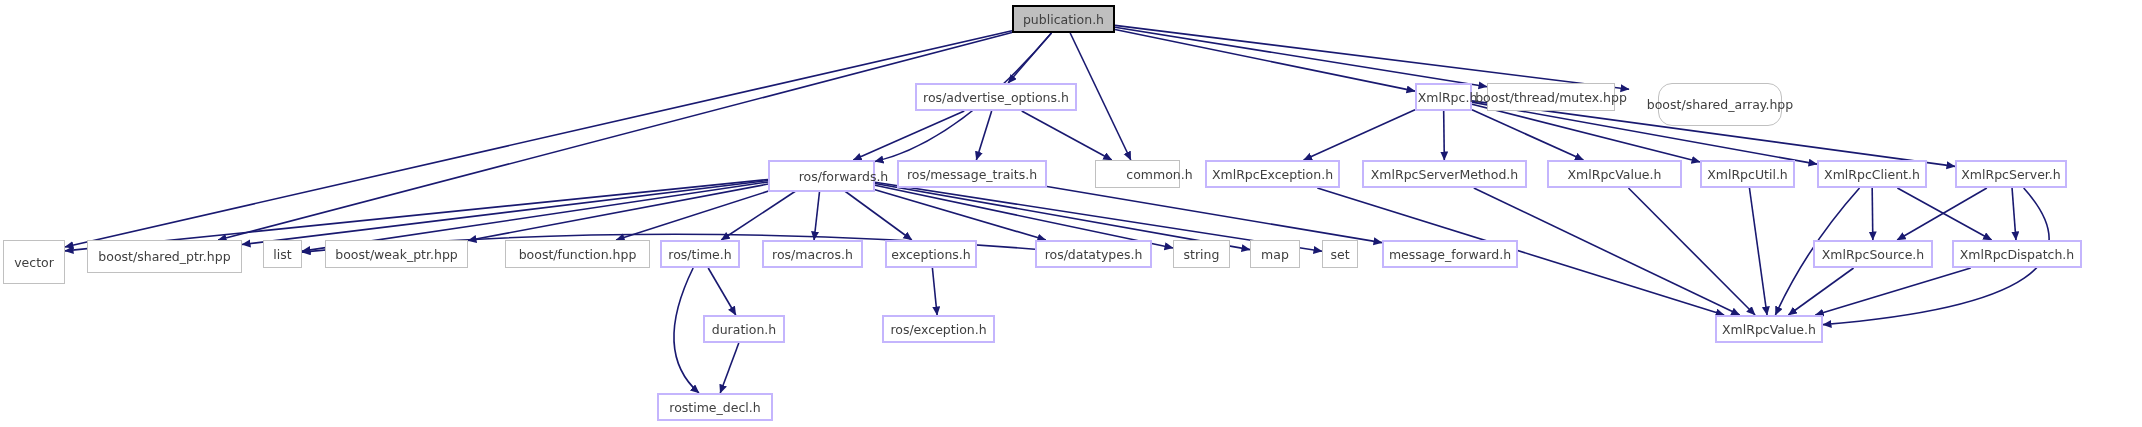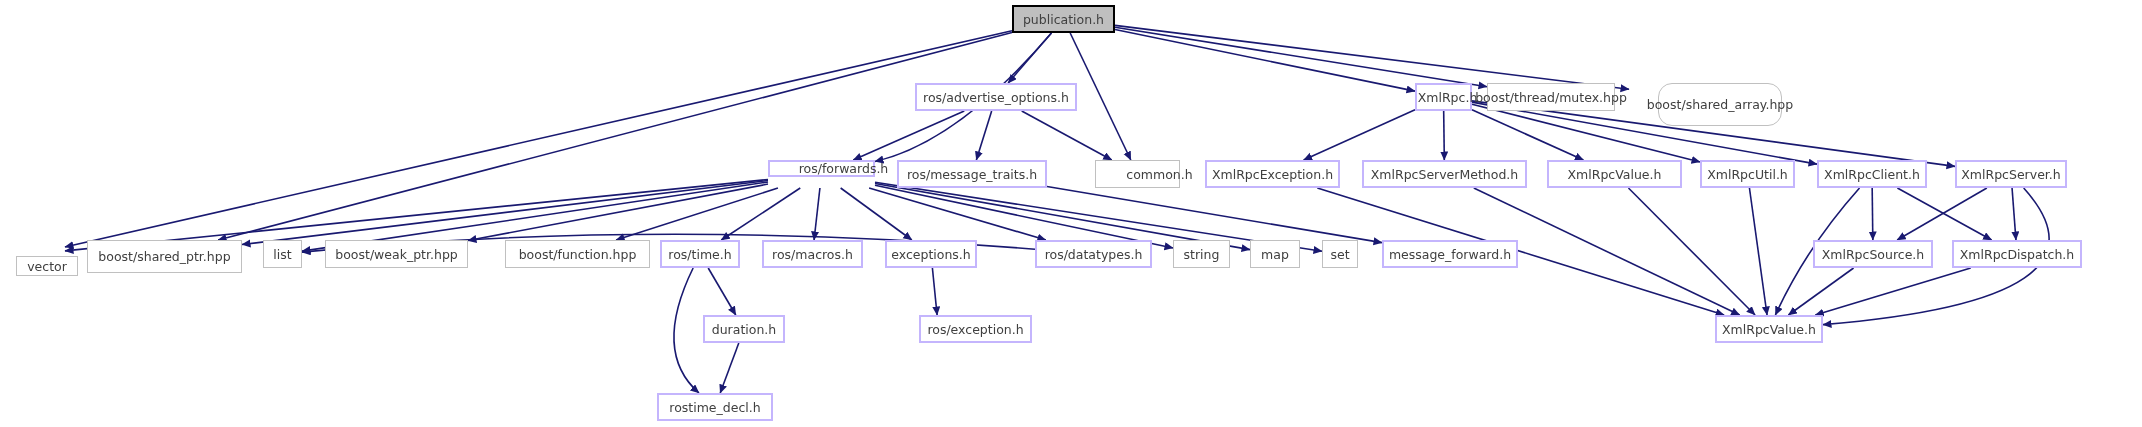--- a/index.html
+++ b/index.html
@@ -81,41 +81,41 @@
       <path class="edge" stroke="#191970" marker-end="url(#arrow)" d="M2012.05,188 L2015.95,240"></path>
       <path class="edge" stroke="#191970" marker-end="url(#arrow)" d="M2023.6666666666667,188 Q2125,300 1823,324.6011235955056"></path>
       <path class="edge" stroke="#191970" marker-end="url(#arrow)" d="M1853.5866666666666,268 L1788.4133333333334,315"></path>
       <path class="edge" stroke="#191970" marker-end="url(#arrow)" d="M1970.7066666666667,268 L1815.2933333333333,315"></path>
     </svg>
 <div class="node root" style="left: 1012px; top: 5px; width: 103px; height: 28px;">publication.h</div>
     <div class="node internal" style="left: 915px; top: 83px; width: 162px; height: 28px;">ros/advertise_options.h</div>
     <div class="node internal" style="left: 1415px; top: 83px; width: 57px; height: 28px; padding-left: 8px;">XmlRpc.h</div>
     <div class="node external" style="left: 1487px; top: 83px; width: 128px; height: 28px;">boost/thread/mutex.hpp</div>
     <div class="node external" style="left: 1658px; top: 83px; width: 124px; height: 43px; border-radius: 14px;">boost/shared_array.hpp</div>
-    <div class="node internal" style="left: 768px; top: 160px; width: 107px; height: 17px; padding-left: 44px;">ros/forwards.h</div>
+    <div class="node internal" style="left: 768px; top: 160px; width: 107px; height: 32px; padding-left: 44px;">ros/forwards.h</div>
     <div class="node internal" style="left: 897px; top: 160px; width: 150px; height: 28px;">ros/message_traits.h</div>
     <div class="node external" style="left: 1095px; top: 160px; width: 85px; height: 28px; padding-left: 44px;">common.h</div>
     <div class="node internal" style="left: 1205px; top: 160px; width: 135px; height: 28px;">XmlRpcException.h</div>
     <div class="node internal" style="left: 1362px; top: 160px; width: 165px; height: 28px;">XmlRpcServerMethod.h</div>
     <div class="node internal" style="left: 1547px; top: 160px; width: 135px; height: 28px;">XmlRpcValue.h</div>
     <div class="node internal" style="left: 1700px; top: 160px; width: 95px; height: 28px;">XmlRpcUtil.h</div>
     <div class="node internal" style="left: 1817px; top: 160px; width: 110px; height: 28px;">XmlRpcClient.h</div>
     <div class="node internal" style="left: 1955px; top: 160px; width: 112px; height: 28px;">XmlRpcServer.h</div>
-    <div class="node external" style="left: 16px; top: 240px; width: 62px; height: 20px; margin-top: 16px;">vector</div>
+    <div class="node external" style="left: 3px; top: 240px; width: 62px; height: 44px;">vector</div>
     <div class="node external" style="left: 87px; top: 240px; width: 155px; height: 33px;">boost/shared_ptr.hpp</div>
     <div class="node external" style="left: 263px; top: 240px; width: 39px; height: 28px;">list</div>
     <div class="node external" style="left: 325px; top: 240px; width: 143px; height: 28px;">boost/weak_ptr.hpp</div>
     <div class="node external" style="left: 505px; top: 240px; width: 145px; height: 28px;">boost/function.hpp</div>
     <div class="node internal" style="left: 660px; top: 240px; width: 80px; height: 28px;">ros/time.h</div>
     <div class="node internal" style="left: 762px; top: 240px; width: 101px; height: 28px;">ros/macros.h</div>
     <div class="node internal" style="left: 885px; top: 240px; width: 92px; height: 28px;">exceptions.h</div>
     <div class="node internal" style="left: 1035px; top: 240px; width: 117px; height: 28px;">ros/datatypes.h</div>
     <div class="node external" style="left: 1173px; top: 240px; width: 57px; height: 28px;">string</div>
     <div class="node external" style="left: 1250px; top: 240px; width: 50px; height: 28px;">map</div>
     <div class="node external" style="left: 1322px; top: 240px; width: 36px; height: 28px;">set</div>
     <div class="node internal" style="left: 1382px; top: 240px; width: 136px; height: 28px;">message_forward.h</div>
     <div class="node internal" style="left: 1813px; top: 240px; width: 120px; height: 28px;">XmlRpcSource.h</div>
     <div class="node internal" style="left: 1952px; top: 240px; width: 130px; height: 28px;">XmlRpcDispatch.h</div>
     <div class="node internal" style="left: 703px; top: 315px; width: 82px; height: 28px;">duration.h</div>
-    <div class="node internal" style="left: 882px; top: 315px; width: 113px; height: 28px; margin-left: 37px;">ros/exception.h</div>
+    <div class="node internal" style="left: 882px; top: 315px; width: 113px; height: 28px;">ros/exception.h</div>
     <div class="node internal" style="left: 1715px; top: 315px; width: 108px; height: 28px;">XmlRpcValue.h</div>
     <div class="node internal" style="left: 657px; top: 393px; width: 116px; height: 28px;">rostime_decl.h</div>
   </div>
 
 </body></html>

